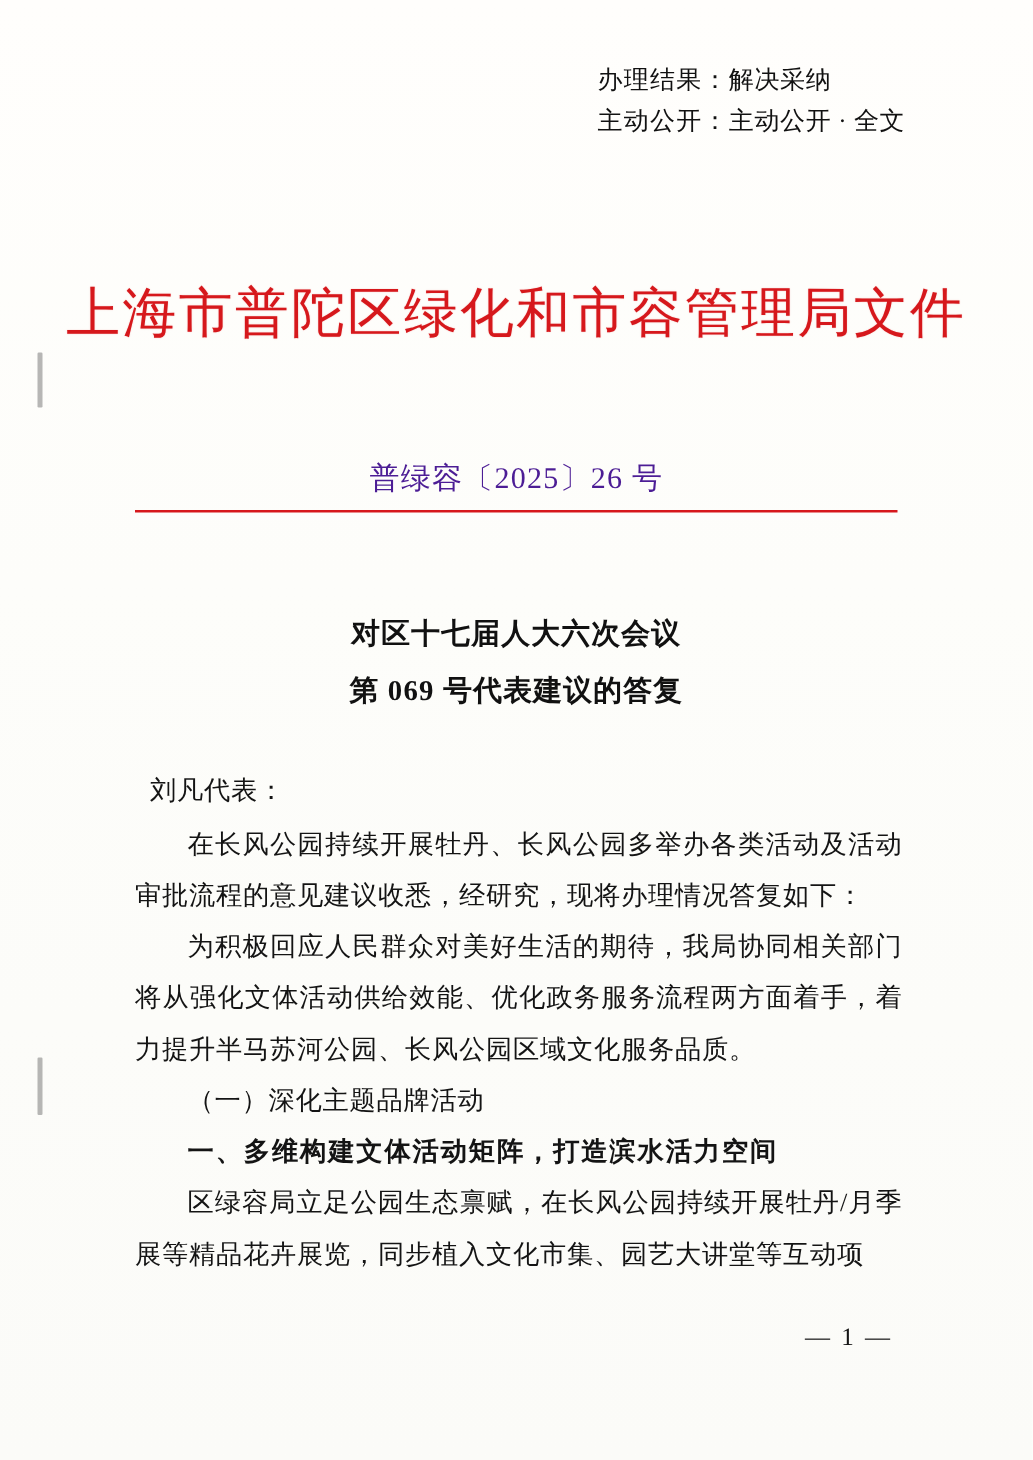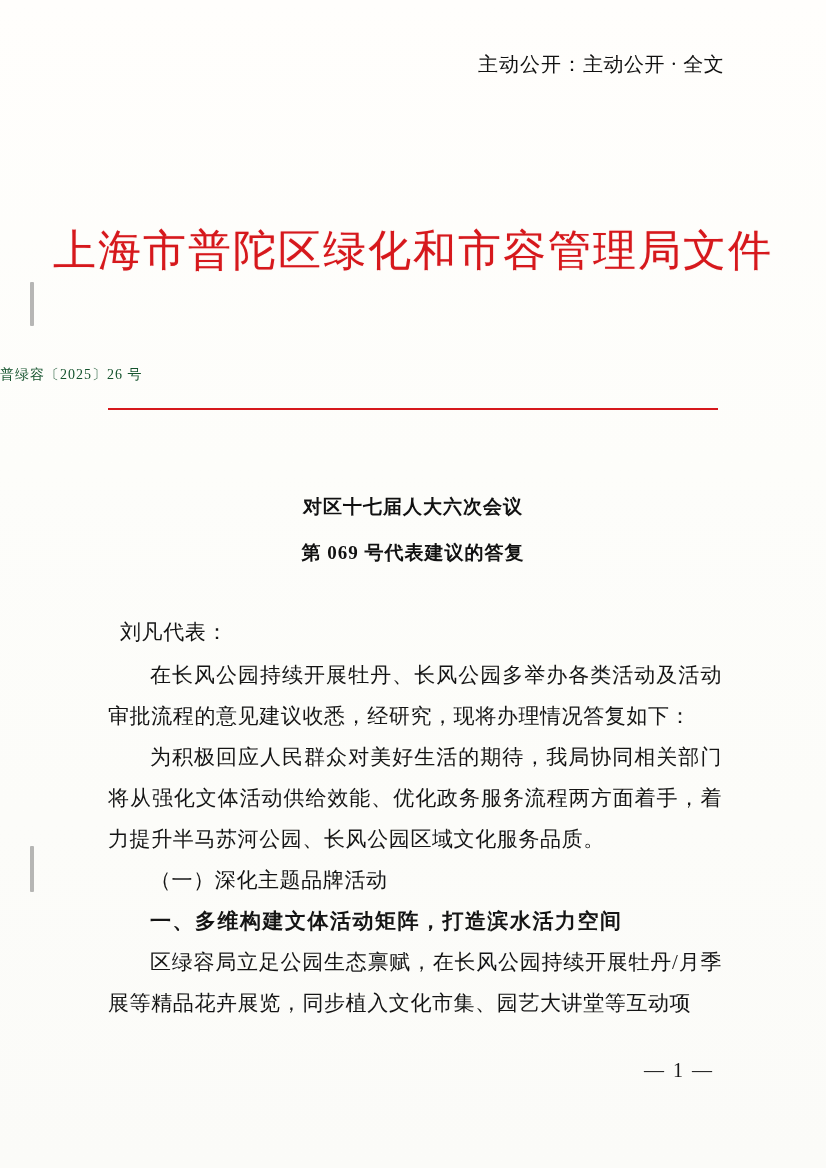--- a/index.html
+++ b/index.html
@@ -59,44 +59,44 @@
     font-family: "Liberation Serif", "DejaVu Serif", serif;
     text-shadow: 0 0 1px rgba(214,24,28,0.35);
   }
 
   
   .doc-number {
     position: absolute;
     left: 0;
     right: 0;
     top: 366px;
-    text-align: left;
-    font-size: 14px;
+    text-align: center;
+    font-size: 24px;
     letter-spacing: 1px;
-    color: #14532d;
+    color: #4c1d95;
   }
 
   
   .red-rule {
     position: absolute;
     left: 108px;
     width: 610px;
     top: 408px;
     height: 2px;
     background: #d6181c;
   }
 
   
   .main-heading {
     position: absolute;
     left: 0;
     right: 0;
     top: 484px;
     text-align: center;
-    font-size: 19px;
+    font-size: 23px;
     font-weight: bold;
     line-height: 46px;
     letter-spacing: 1px;
     color: #111;
   }
   .main-heading .line { display: block; }
 
   
   .body-text {
     position: absolute;
@@ -147,20 +147,23 @@
 <body>
 
 <div class="page">
   <div class="paper-tint"></div>
 
   <div class="binding-mark one"></div>
   <div class="binding-mark two"></div>
 
   <div class="meta-block">
     <span class="meta-line">
+      <span class="meta-label">办理结果：</span><span>解决采纳</span>
+    </span>
+    <span class="meta-line">
       <span class="meta-label">主动公开：</span><span>主动公开 · 全文</span>
     </span>
   </div>
 
   <div class="doc-title-red">上海市普陀区绿化和市容管理局文件</div>
 
   <div class="doc-number">普绿容〔2025〕26 号</div>
 
   <div class="red-rule"></div>
 

